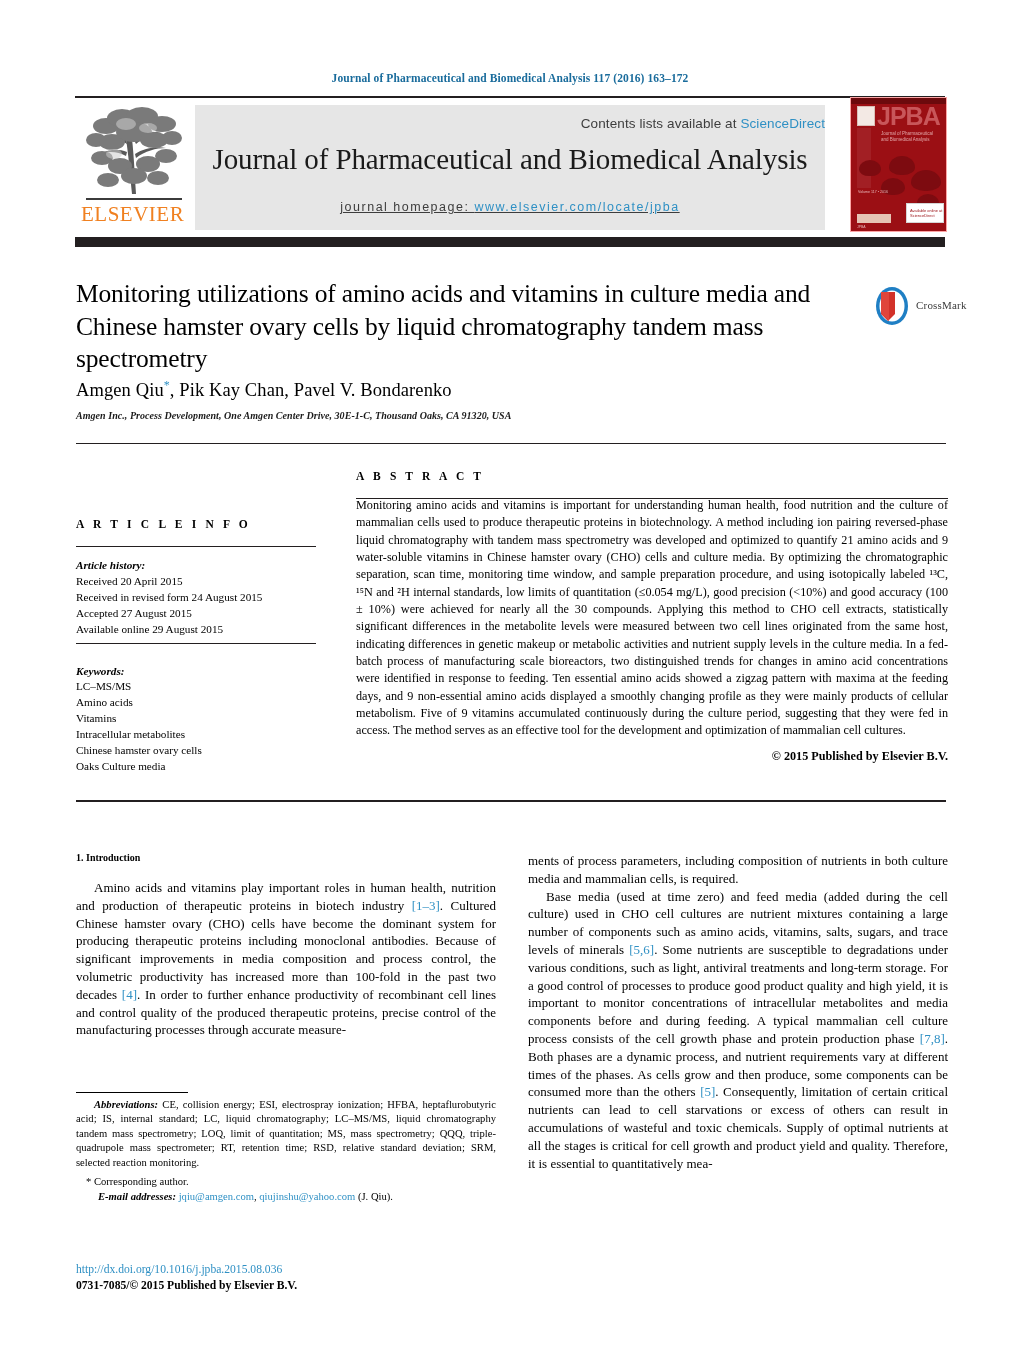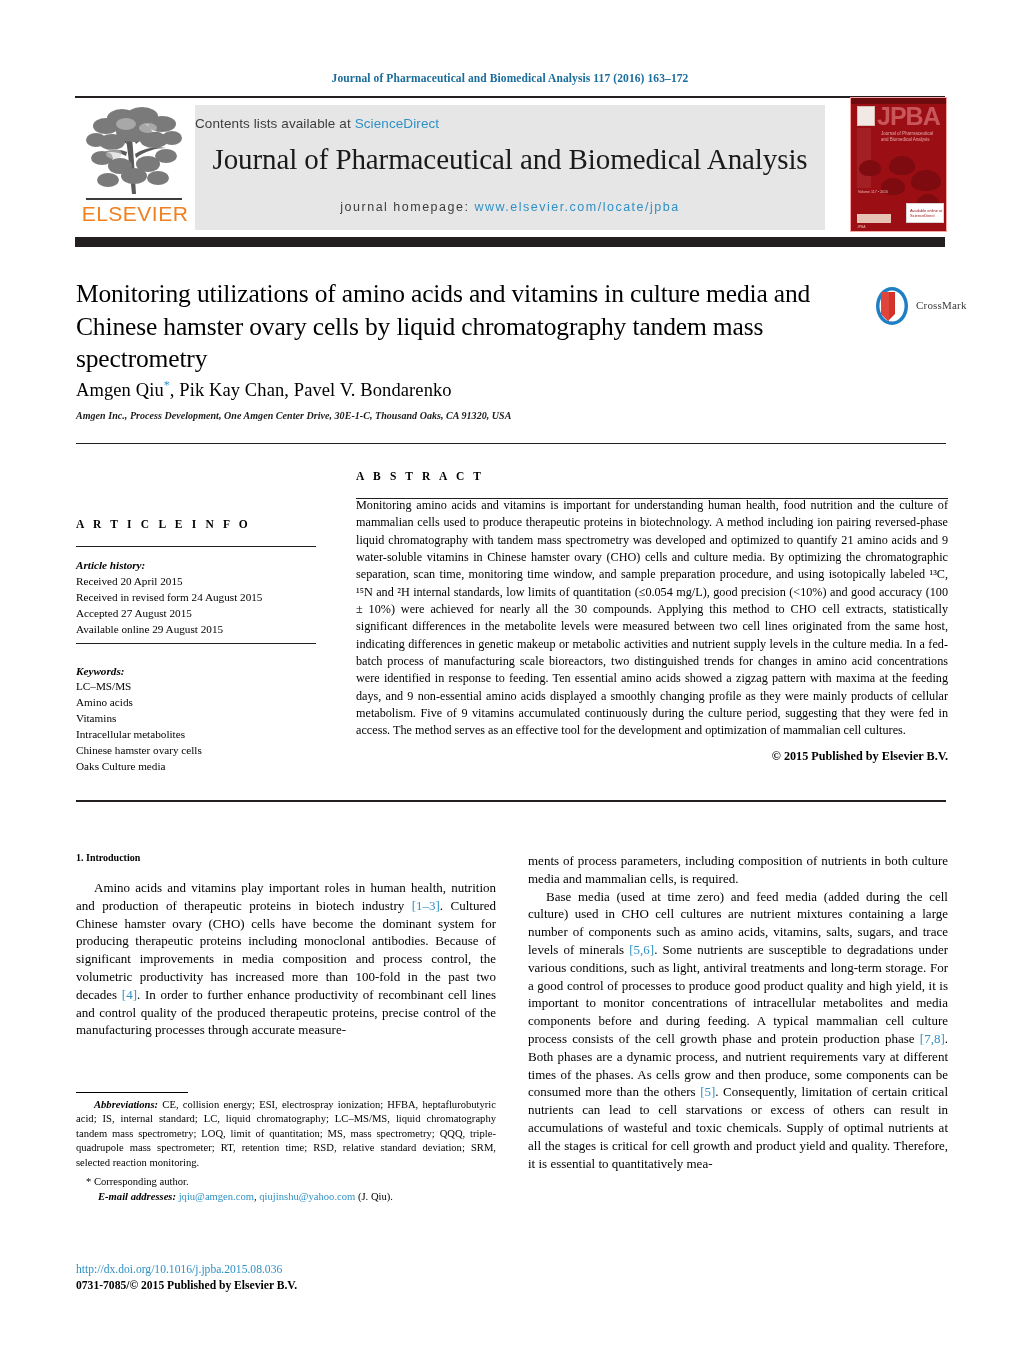--- a/index.html
+++ b/index.html
@@ -65,40 +65,39 @@
   .elsevier-baseline {
     position: absolute;
     left: 8px; top: 94px;
     width: 96px; height: 2px;
     background: #3b3b3b;
   }
   .elsevier-word {
     position: absolute;
     left: 3px; top: 98px;
     width: 108px;
-    text-align: center;
-    font-family: Liberation Sans, sans-serif;
+    font-family: Liberation Serif, serif;
     font-size: 21px;
     letter-spacing: 0.5px;
     color: #f08020;
     font-weight: 400;
   }
 
   .grey-band {
     position: absolute;
     left: 120px; top: 9px;
     width: 630px;
     height: 125px;
     background: #e6e6e6;
   }
   .contents-line {
     position: absolute;
     left: 0; top: 11px;
     width: 630px;
-    text-align: left;
+    text-align: right;
     font-family: "Liberation Sans", sans-serif;
     font-size: 13.5px;
     color: #3d3d3d;
     letter-spacing: 0.1px;
   }
   .contents-line .sd {
     color: #2f90c4;
   }
   .journal-title {
     position: absolute;
@@ -112,20 +111,21 @@
   }
   .homepage-line {
     position: absolute;
     left: 0; top: 95px;
     width: 630px;
     text-align: center;
     font-family: "Liberation Sans", sans-serif;
     font-size: 12.5px;
     letter-spacing: 1.5px;
     color: #3d3d3d;
+    text-decoration: underline;
   }
   .homepage-line .url {
     color: #2f90c4;
   }
 
   .cover-thumb {
     position: absolute;
     left: 775px; top: 1px;
     width: 95px;
     height: 133px;

